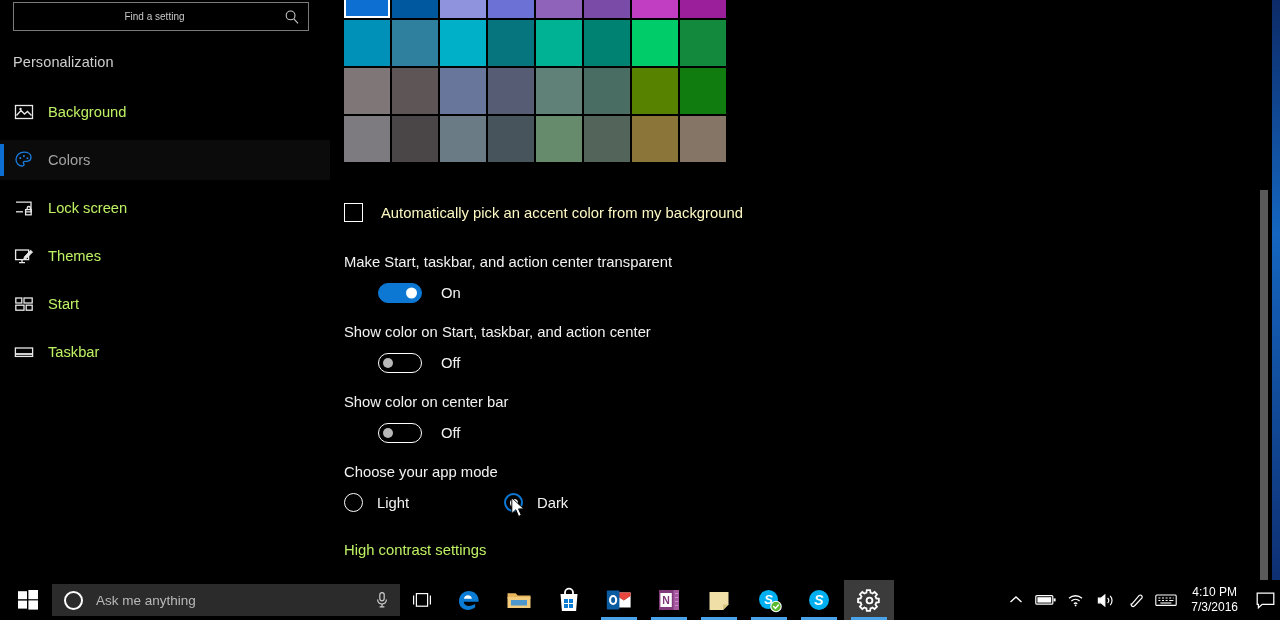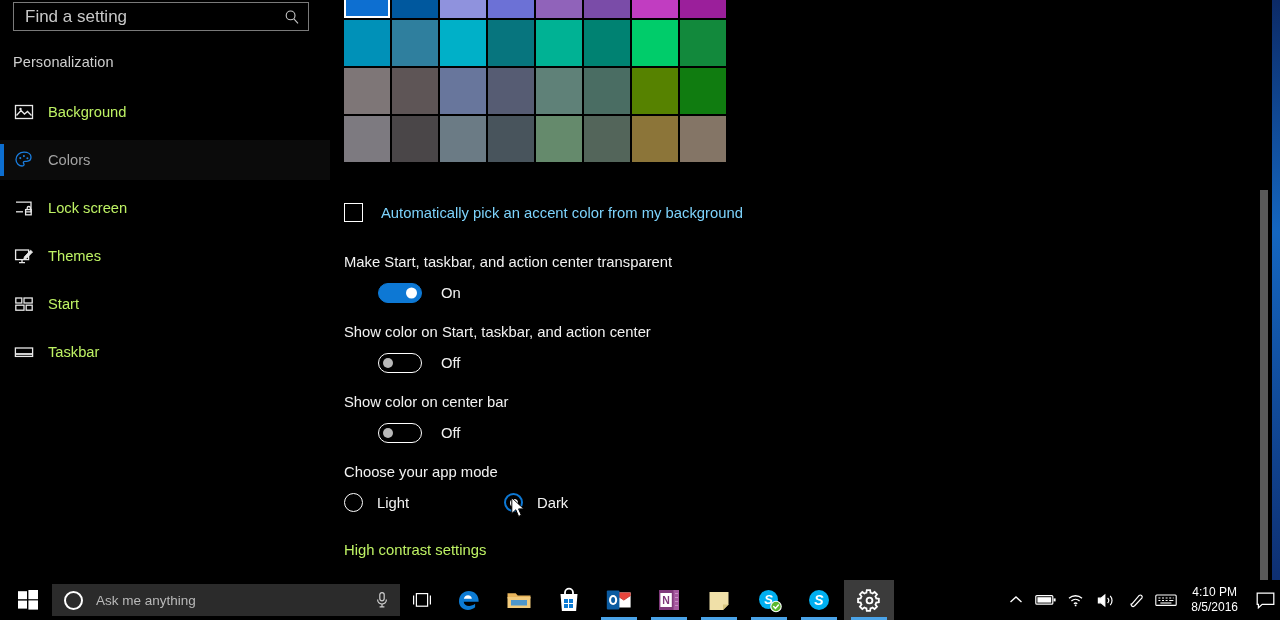--- a/index.html
+++ b/index.html
@@ -30,21 +30,21 @@
     background: #000000;
   }
   .search-wrap { position: absolute; left: 13px; top: 2px; width: 296px; height: 29px; }
   .search-box {
     width: 100%; height: 100%;
     background: #000000; border: 1px solid #7a7a7a;
     display: flex; align-items: center; padding: 0 8px 0 11px;
   }
   .search-box input {
     flex: 1; background: transparent; border: none; outline: none;
-    color: #f9a8d4; font-size: 17px; font-family: "Liberation Sans", sans-serif;
+    color: #f9a8d4; font-size: 10px; font-family: "Liberation Sans", sans-serif; text-align: center;
   }
   .search-box input::placeholder { color: #c8c8c8; opacity: 1; }
   .search-icon { width: 16px; height: 16px; flex: 0 0 16px; color: #c8c8c8; }
 
   .nav-header {
     position: absolute; left: 13px; top: 54px;
     color: #cfcfcf; font-size: 14.5px; letter-spacing: .1px;
   }
 
   .nav-list { position: absolute; left: 0; top: 92px; width: 330px; }
@@ -81,21 +81,21 @@
   }
   .swatch { width: 46px; height: 46px; position: relative; cursor: pointer; }
   .swatch.selected { outline: 2px solid #ffffff; outline-offset: -2px; }
 
   
   .check-row { position: absolute; left: 14px; top: 203px; display: flex; align-items: center; }
   .cbox {
     width: 19px; height: 19px; border: 1.6px solid #ffffff; background: transparent;
     flex: 0 0 19px; cursor: pointer;
   }
-  .check-row .ctext { color: #7dd3fc; font-size: 14.8px; margin-left: 18px; }
+  .check-row .ctext { color: #fef9c3; font-size: 14.8px; margin-left: 18px; }
 
   
   .setting { position: absolute; left: 14px; }
   .setting .title { color: #f2f2f2; font-size: 14.8px; margin-bottom: 13px; }
   .toggle-line { display: flex; align-items: center; padding-left: 34px; }
   .toggle {
     width: 44px; height: 20px; border-radius: 10px; position: relative;
     flex: 0 0 44px; cursor: pointer;
   }
   .toggle.on { background: #0d78d4; border: 1px solid #0d78d4; }
@@ -547,21 +547,21 @@
         <svg width="22" height="14" viewBox="0 0 22 14" fill="none" stroke="currentColor" stroke-width="1.1">
           <rect x="0.8" y="2" width="20.4" height="10.4" rx="1"></rect>
           <path d="M3.4 5h2M7 5h2M10.6 5h2M14.2 5h2M17.8 5h0.8"></path>
           <path d="M3.4 7.5h2M7 7.5h2M10.6 7.5h2M14.2 7.5h4.2"></path>
           <path d="M5.4 10h11"></path>
         </svg>
       </div>
 
       <div class="clock">
         <span>4:10 PM</span>
-        <span>8/5/2016</span>
+        <span>7/3/2016</span>
       </div>
 
       <div class="action-center">
         <svg width="19" height="17" viewBox="0 0 19 17" fill="none" stroke="currentColor" stroke-width="1.25">
           <path d="M1.2 1.2h16.6v11.2H6.2L2.4 15.8v-3.4H1.2z"></path>
         </svg>
       </div>
     </div>
   </div>
 </div>

